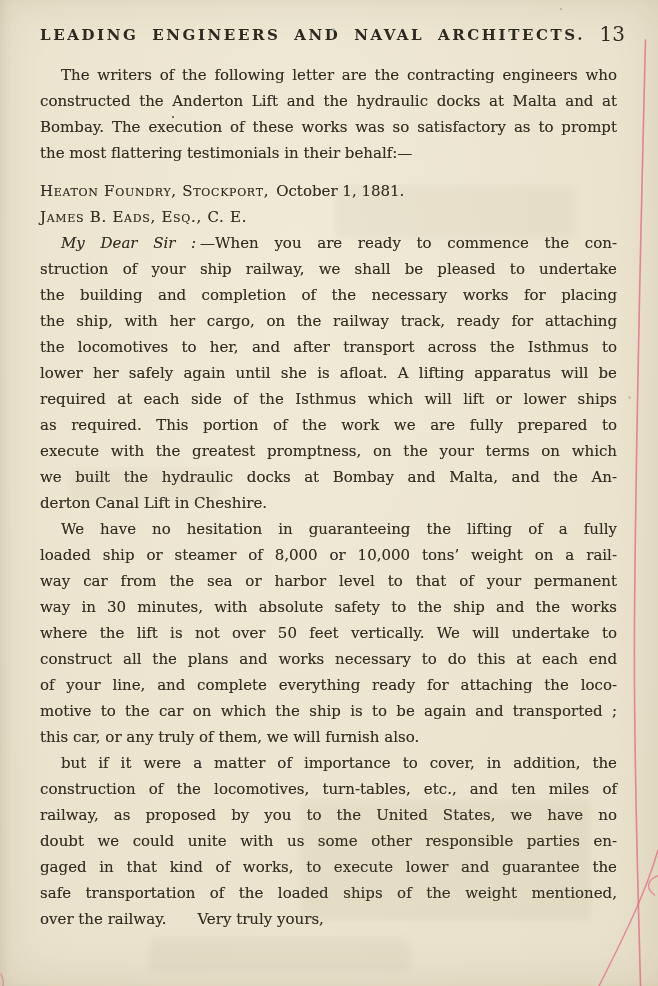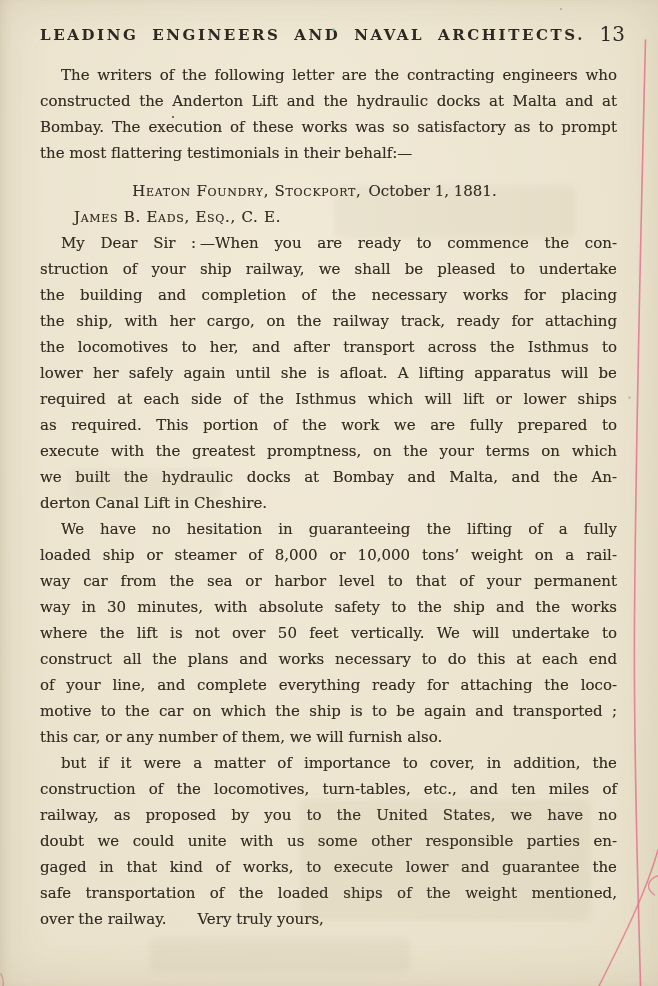--- a/index.html
+++ b/index.html
@@ -26,25 +26,25 @@
   .rh-page{position:absolute;right:-8px;top:-4px;font-size:20px;color:#2e2921;}
   
   .main{position:absolute;top:62px;left:40px;width:577px;font-size:15px;line-height:26px;}
   .line{text-align:justify;text-align-last:justify;min-height:26px;
         text-shadow:0 0 .4px rgba(56,46,26,.45);}
   .para .line:last-child{text-align-last:left;}
   .para.all-just .line:last-child{text-align-last:justify;}
   .para.indent-first .line:first-child{padding-left:21px;}
   .line.indent{padding-left:21px;}
   .sc{font-variant:small-caps;letter-spacing:.7px;}
-  .dateline{margin-top:12px;text-align:center;padding-right:28px;min-height:26px;
+  .dateline{margin-top:12px;text-align:left;padding-right:28px;min-height:26px;
             text-shadow:0 0 .4px rgba(56,46,26,.45);}
   .dateline .date{margin-left:7px;}
-  .addressee{min-height:26px;text-shadow:0 0 .4px rgba(56,46,26,.45);margin-left:34px;}
-  .sal{margin-right:4px;}
+  .addressee{min-height:26px;text-shadow:0 0 .4px rgba(56,46,26,.45);}
+  .sal{font-style:italic;margin-right:4px;}
   .closing .valediction{margin-left:31px;}
   .closing{text-align:left;text-align-last:left;}
   .signature{text-align:right;padding-right:58px;min-height:26px;
              text-shadow:0 0 .4px rgba(56,46,26,.45);}
   
   .margin-lines{position:absolute;inset:0;pointer-events:none;}
   
   .ghost{position:absolute;background:rgba(138,122,80,.06);filter:blur(3px);
          border-radius:6px;pointer-events:none;}
   .speck{position:absolute;border-radius:50%;pointer-events:none;}
@@ -93,21 +93,21 @@
 
     <div class="para indent-first">
         <div class="line">We have no hesitation in guaranteeing the lifting of a fully</div>
         <div class="line">loaded ship or steamer of 8,000 or 10,000 tons’ weight on a rail-</div>
         <div class="line">way car from the sea or harbor level to that of your permanent</div>
         <div class="line">way in 30 minutes, with absolute safety to the ship and the works</div>
         <div class="line">where the lift is not over 50 feet vertically. We will undertake to</div>
         <div class="line">construct all the plans and works necessary to do this at each end</div>
         <div class="line">of your line, and complete everything ready for attaching the loco-</div>
         <div class="line">motive to the car on which the ship is to be again and transported ;</div>
-        <div class="line">this car, or any number of them, we will furnish also.</div>
+        <div class="line">this car, or any truly of them, we will furnish also.</div>
       </div>
 
     <div class="para indent-first all-just">
         <div class="line">but if it were a matter of importance to cover, in addition, the</div>
         <div class="line">construction of the locomotives, turn-tables, etc., and ten miles of</div>
         <div class="line">railway, as proposed by you to the United States, we have no</div>
         <div class="line">doubt we could unite with us some other responsible parties en-</div>
         <div class="line">gaged in that kind of works, to execute lower and guarantee the</div>
         <div class="line">safe transportation of the loaded ships of the weight mentioned,</div>
       </div>

